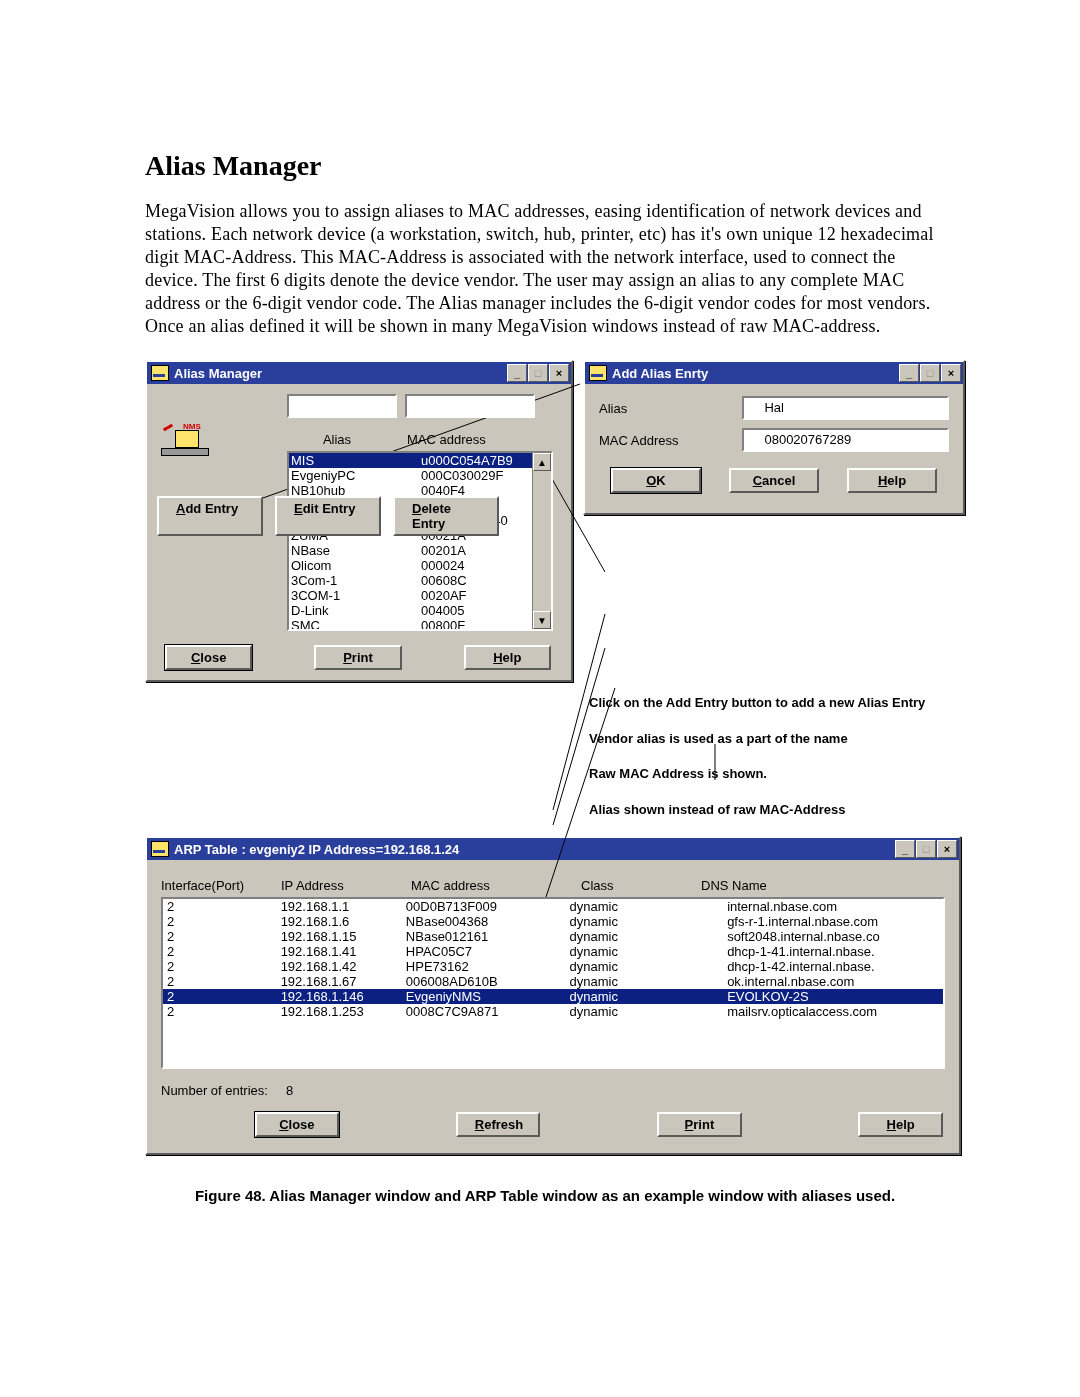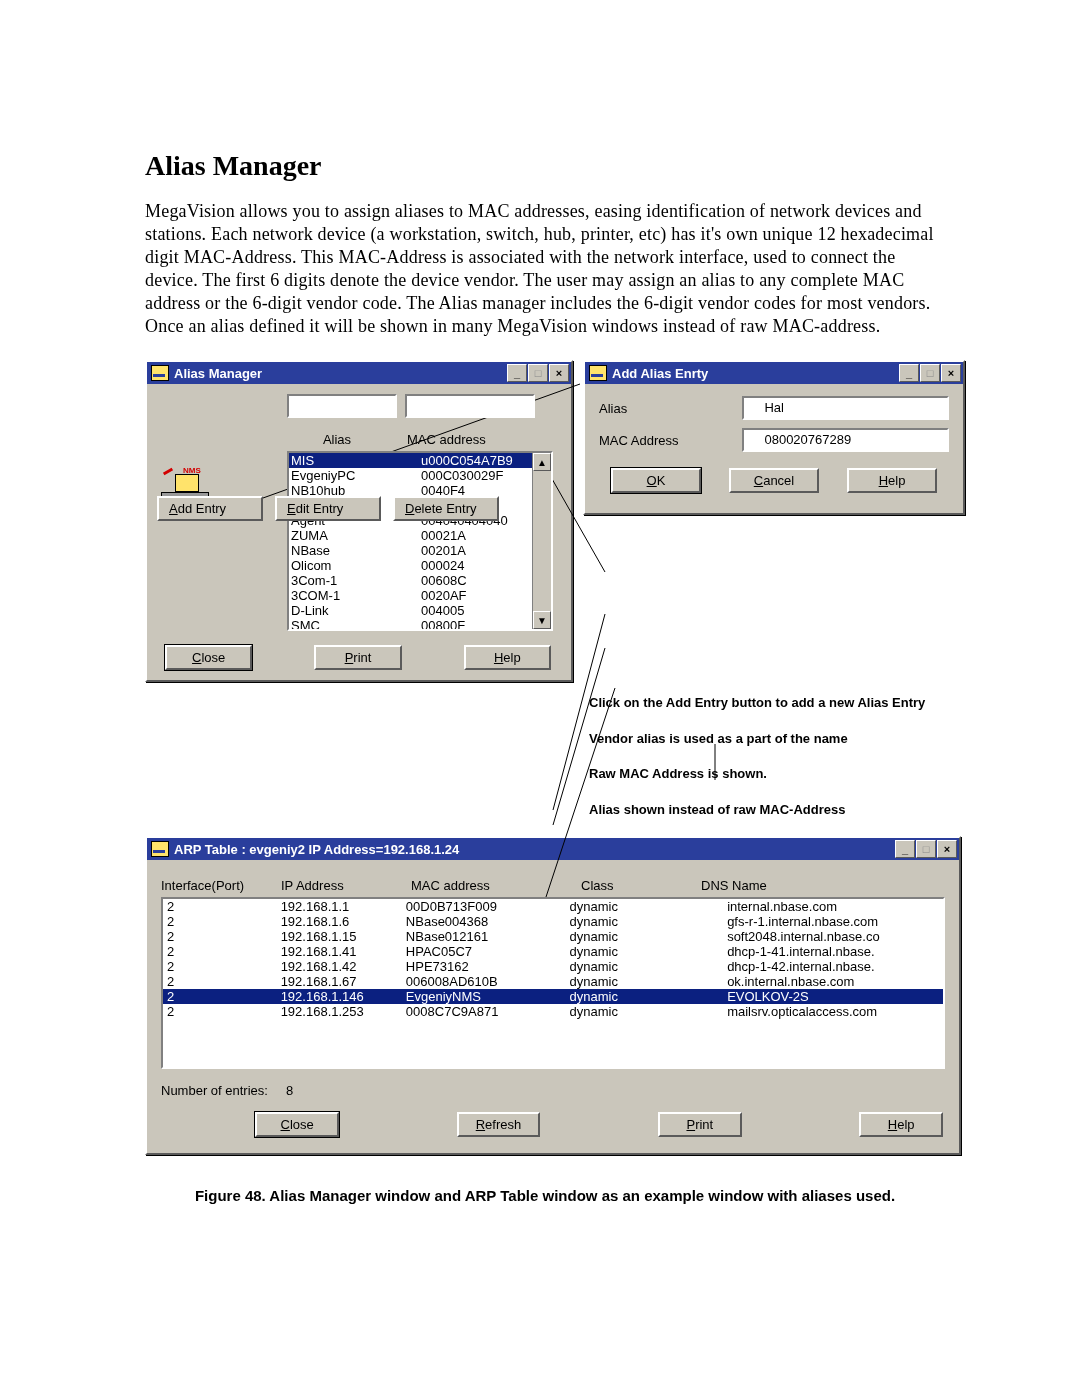--- a/index.html
+++ b/index.html
@@ -118,36 +118,37 @@
     width:16px; height:16px; background:#cac6bb;
     border:1px solid #fff; border-right-color:#5a5a5a; border-bottom-color:#5a5a5a;
     display:flex; align-items:center; justify-content:center;
     font-size:10px; color:#000;
   }
   .scroll .sbtn:first-child{ position:absolute; top:0; left:0;}
   .scroll .sbtn:last-child{ position:absolute; bottom:0; left:0;}
 
   .nms-icon{
     position:absolute; left:14px; top:40px;
-    width:46px; height:32px;margin-top:44px;
+    width:46px; height:32px;
   }
   .nms-icon .line{ position:absolute; bottom:0; width:46px; height:6px; background:#999; border:1px solid #000;}
   .nms-icon .monitor{ position:absolute; left:14px; top:6px; width:22px; height:16px; background:#ffe36b; border:1px solid #000;}
   .nms-icon .tag{ position:absolute; left:22px; top:-2px; font-size:8px; color:#d30000; font-weight:bold;}
   .nms-icon .pin{ position:absolute; left:2px; top:2px; width:10px; height:3px; background:#d30000; transform:rotate(-30deg);}
 
   .btn {
     background:#cac6bb;
     border:2px solid #fff; border-right-color:#5a5a5a; border-bottom-color:#5a5a5a;
-    padding: 3px 10px;
+    padding: 3px 17px;
     font-size:13px;
     min-width: 60px;
     box-sizing: border-box;
     text-align:center;
     cursor: default;
+    font-weight: bold;
   }
   .btn-double{
     outline: 1px solid #000;
   }
   .side-btns { position:absolute; left:10px; top:112px; display:flex; flex-direction:row; gap:12px;}
   .side-btns .btn{ width:106px; text-align:left;}
   .alias-bottom{
     display:flex; gap:62px; padding: 14px 10px 0 8px;
     align-items:center;
   }

